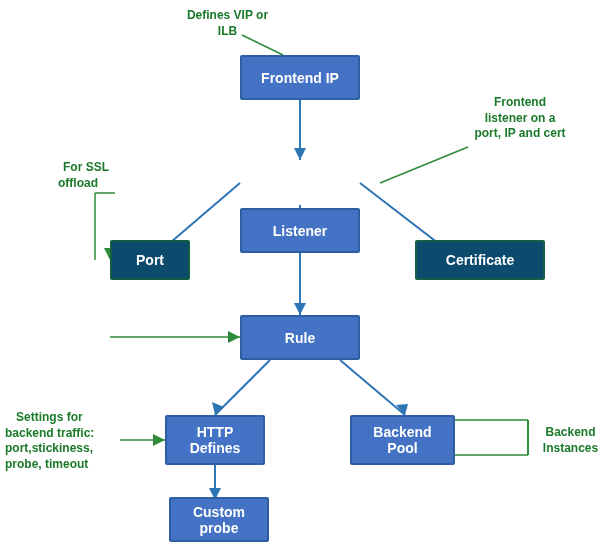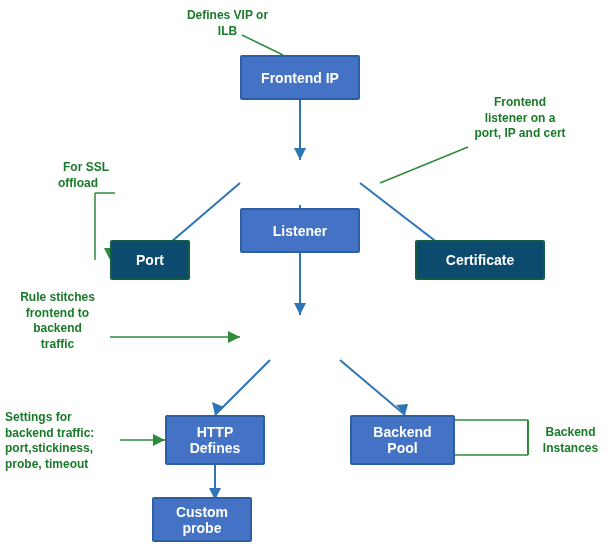--- a/index.html
+++ b/index.html
@@ -107,61 +107,58 @@
   </div>
 
   <div class="box box-dark" style="left:110px; top:240px; width:80px; height:40px;">
     <span>Port</span>
   </div>
 
   <div class="box box-dark" style="left:415px; top:240px; width:130px; height:40px;">
     <span>Certificate</span>
   </div>
 
+  <div class="box" style="left:240px; top:315px; width:120px; height:45px;">
+    <span>Rule</span>
+  </div>
 
   <div class="box" style="left:165px; top:415px; width:100px; height:50px;">
     <span style="white-space:pre-line;">HTTP
 Defines</span>
   </div>
 
   <div class="box" style="left:350px; top:415px; width:105px; height:50px;">
     <span style="white-space:pre-line;">Backend
 Pool</span>
   </div>
 
-  <div class="box" style="left:152px; top:497px; width:100px; height:45px;">
+  <div class="box" style="left:169px; top:497px; width:100px; height:45px;">
     <span style="white-space:pre-line;">Custom
 probe</span>
   </div>
 
   <div class="annotation" style="left:175px; top:8px; width:105px;">
     <span style="white-space:pre-line;">Defines VIP or
 ILB</span>
   </div>
 
   <div class="annotation" style="left:455px; top:95px; width:130px;">
     <span style="white-space:pre-line;">Frontend
 listener on a
 port, IP and cert</span>
   </div>
 
   <div class="annotation" style="left:38px; top:160px; width:80px;">
     <span style="white-space:pre-line;margin-left:16px;">For SSL
 offload</span>
   </div>
 
-  <div class="annotation" style="left:5px; top:290px; width:105px;">
-    <span style="white-space:pre-line;">Rule stitches
-frontend to
-backend
-traffic</span>
-  </div>
 
   <div class="annotation" style="left:5px; top:410px; width:130px; text-align:left;">
-    <span style="white-space:pre-line;">Settings for
+    <span style="white-space:pre-line;margin-left:11px;">Settings for
 backend traffic:
 port,stickiness,
 probe, timeout</span>
   </div>
 
   <div class="annotation" style="left:533px; top:425px; width:75px;">
     <span style="white-space:pre-line;">Backend
 Instances</span>
   </div>
 

